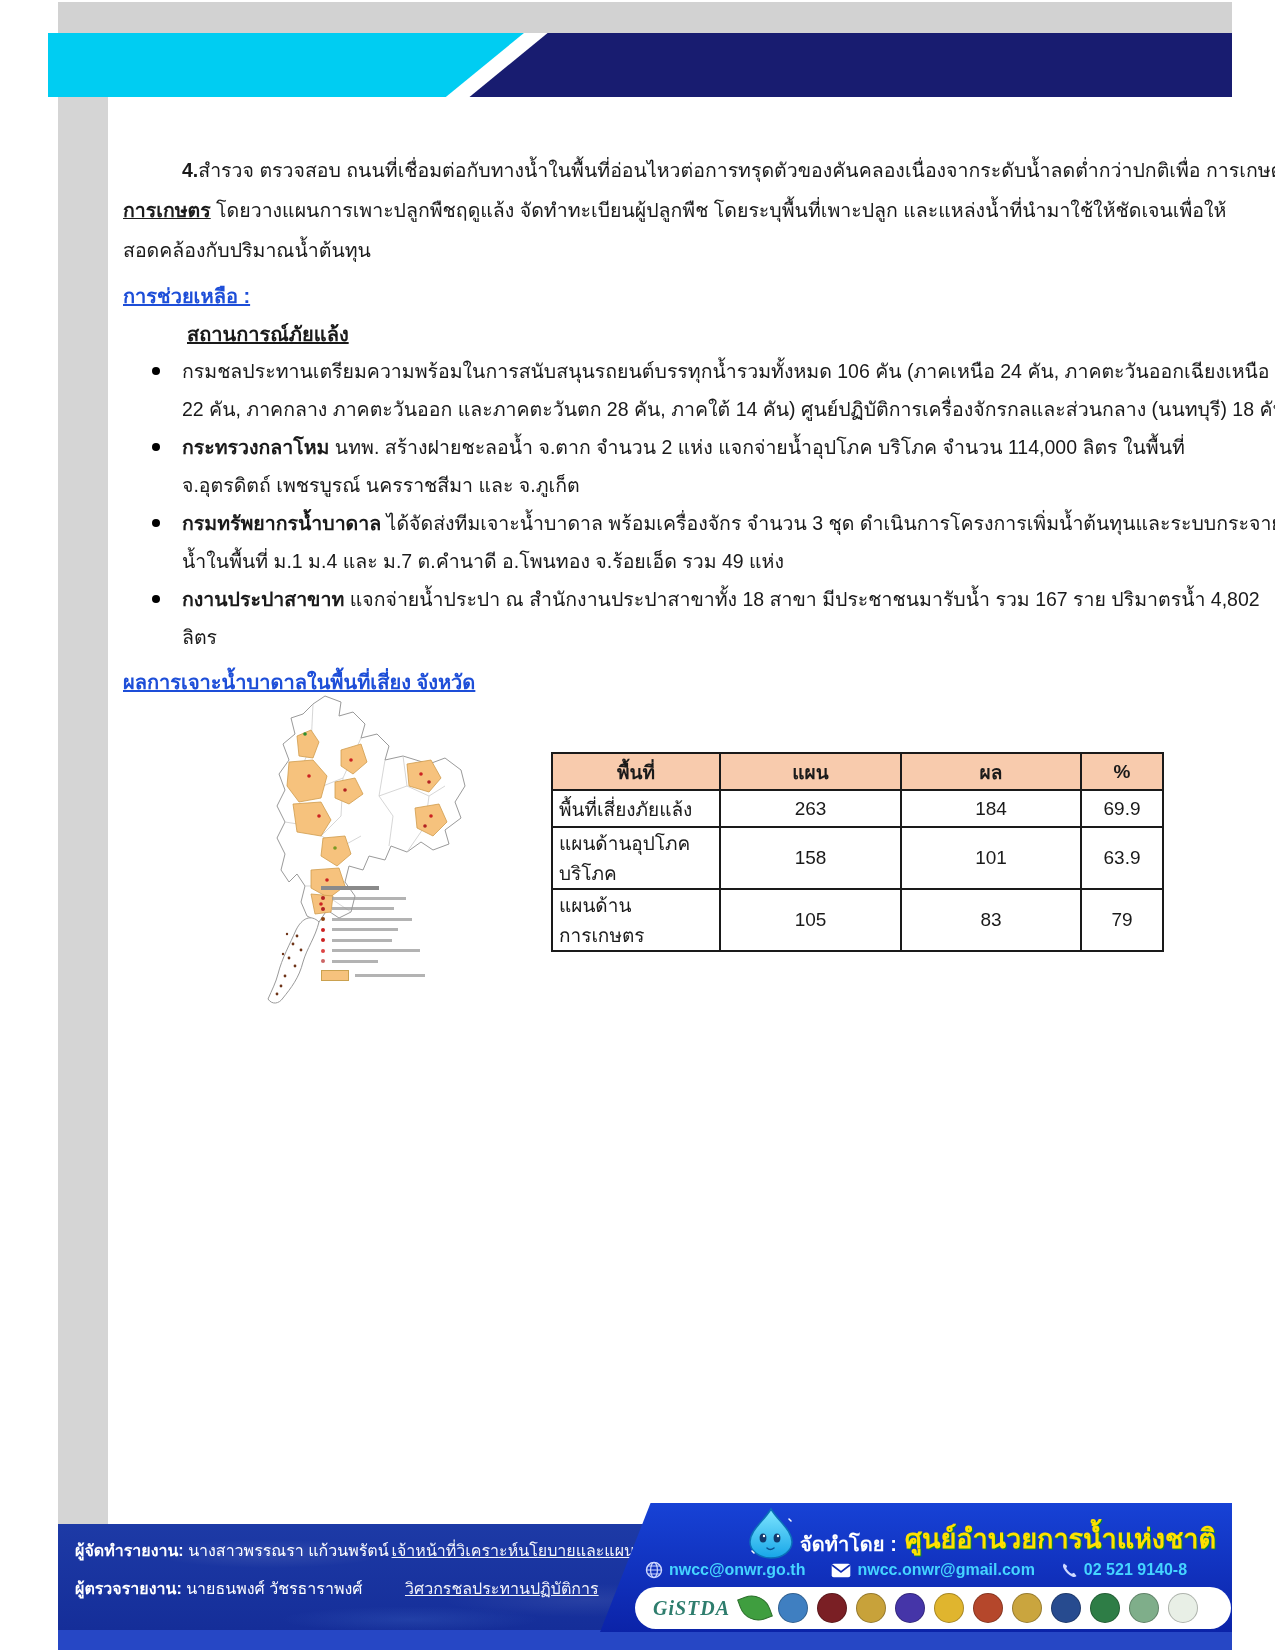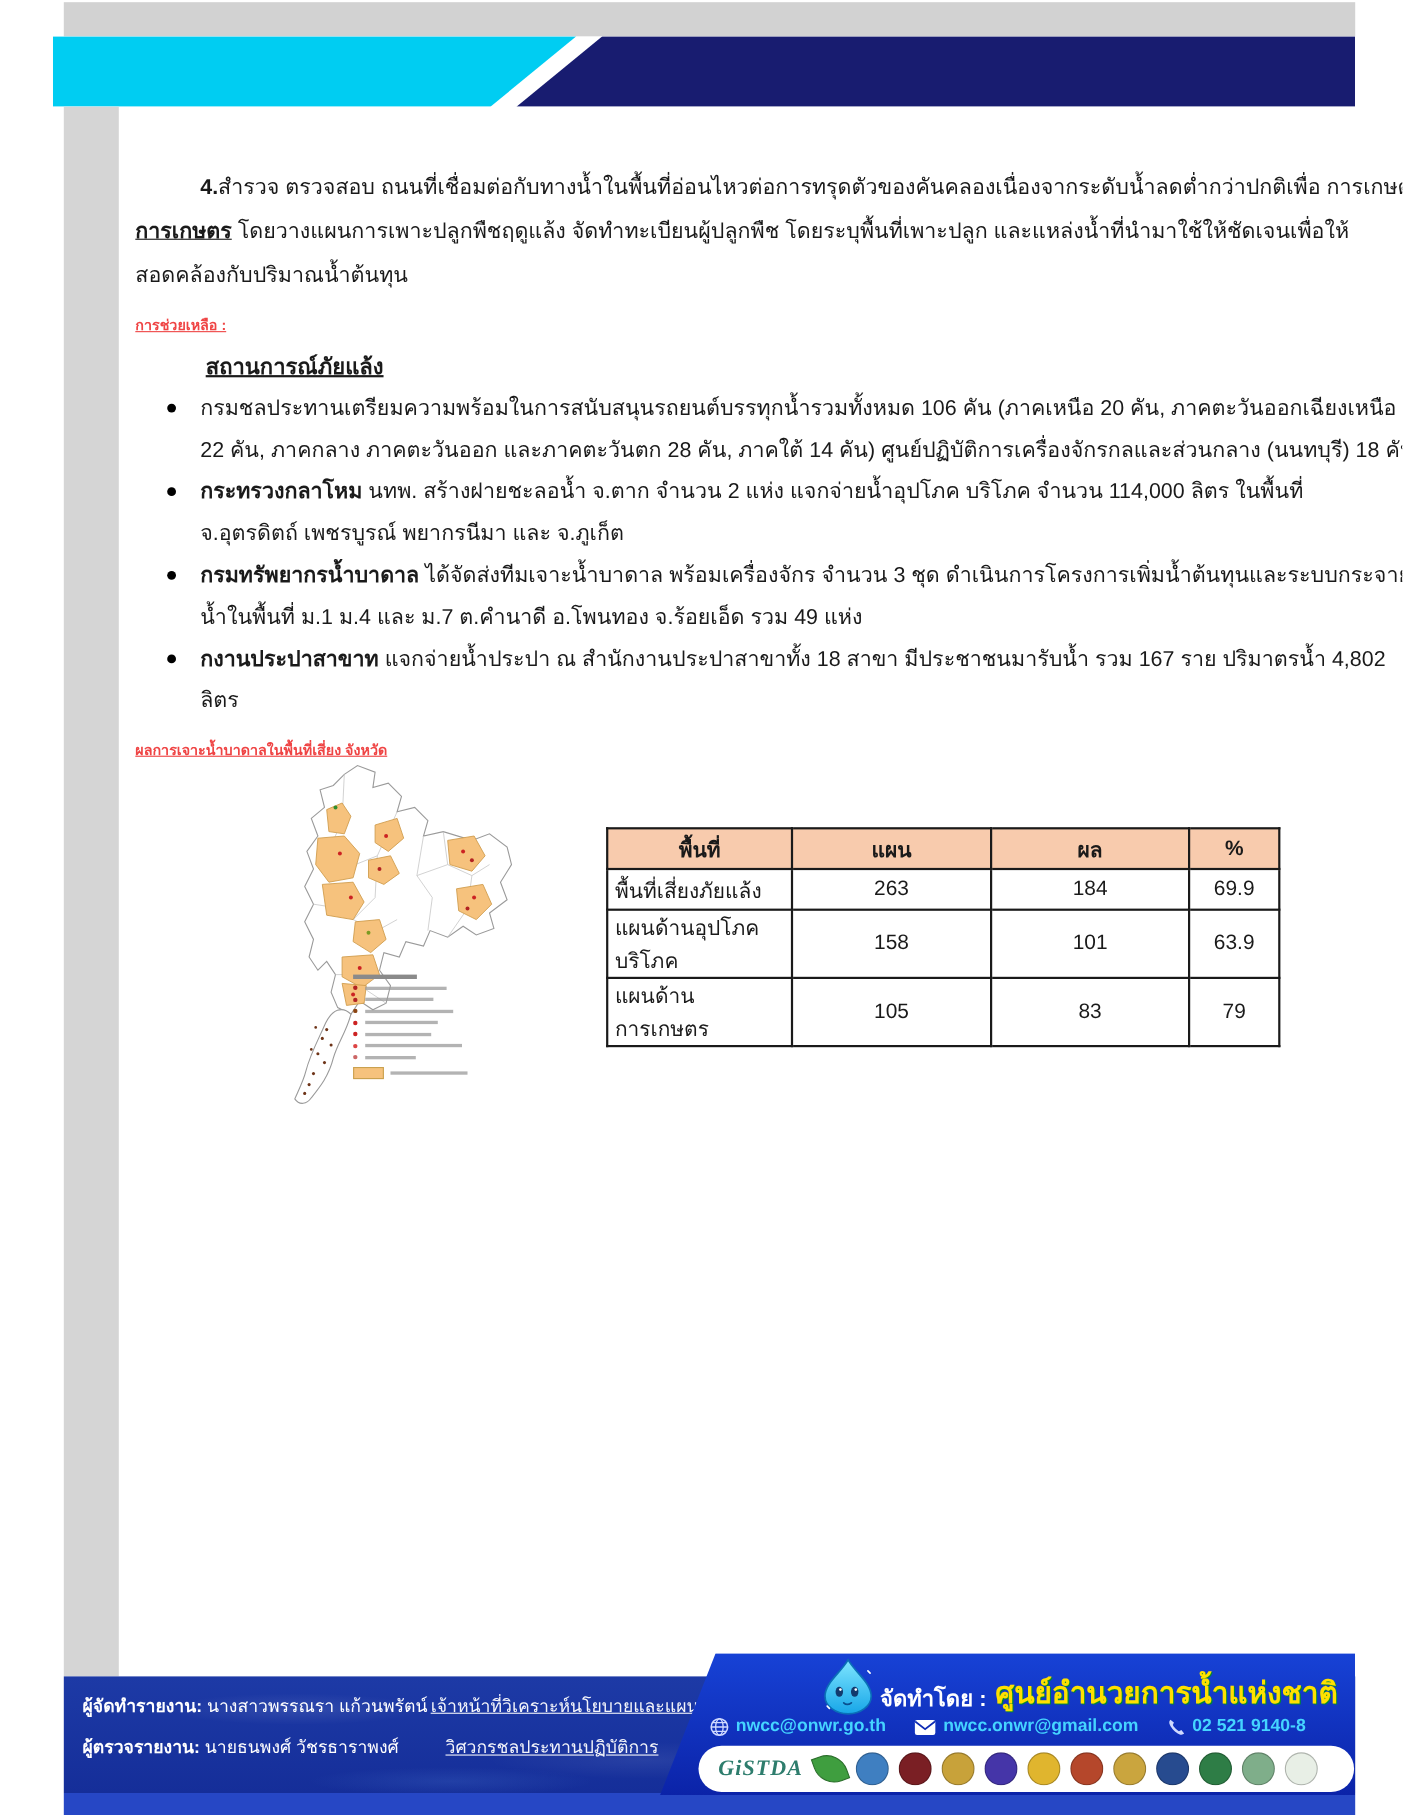--- a/index.html
+++ b/index.html
@@ -12,22 +12,22 @@
       clip-path:polygon(0 0,40.2% 0,33.6% 100%,0 100%);}
   .band .navy{position:absolute;inset:0;background:#181c70;
       clip-path:polygon(42.2% 0,100% 0,100% 100%,35.6% 100%);}
   .left-strip{position:absolute;left:58px;top:97px;width:50px;height:1427px;background:#d5d5d5;}
   
   .content{position:absolute;left:123px;top:150px;width:1040px;font-size:19.5px;line-height:38px;}
   .pline{height:40px;line-height:40px;white-space:nowrap;}
   .indent1{padding-left:59px;}
   .b{font-weight:bold;}
   .bu{font-weight:bold;text-decoration:underline;}
-  .h-blue{height:40px;line-height:40px;margin-top:6px;color:#ef4444;font-weight:bold;
-          text-decoration:underline;font-size:13px;}
+  .h-blue{height:40px;line-height:40px;margin-top:6px;color:#1d4ed8;font-weight:bold;
+          text-decoration:underline;font-size:20px;}
   .h-sub{height:36px;line-height:36px;padding-left:64px;font-weight:bold;
          text-decoration:underline;font-size:20px;}
   .bullet{position:relative;padding-left:59px;}
   .bullet .dot{position:absolute;left:29px;top:15px;width:8px;height:8px;border-radius:50%;
                background:#000;}
   .bl{height:38px;line-height:38px;white-space:nowrap;}
   
   .dtable{position:absolute;left:551px;top:752px;border-collapse:collapse;font-size:19px;}
   .dtable th,.dtable td{border:2px solid #1a1a1a;padding:0 6px;height:37px;box-sizing:border-box;}
   .dtable th{background:#f8cbad;font-weight:bold;text-align:center;margin-left:44px;}
@@ -89,27 +89,27 @@
   <div class="content">
     <div class="pline indent1"><span class="b">4.</span><span>สำรวจ ตรวจสอบ ถนนที่เชื่อมต่อกับทางน้ำในพื้นที่อ่อนไหวต่อการทรุดตัวของคันคลองเนื่องจากระดับน้ำลดต่ำกว่าปกติเพื่อ การเกษตร</span></div>
     <div class="pline"><span class="bu">การเกษตร</span><span> โดยวางแผนการเพาะปลูกพืชฤดูแล้ง จัดทำทะเบียนผู้ปลูกพืช โดยระบุพื้นที่เพาะปลูก และแหล่งน้ำที่นำมาใช้ให้ชัดเจนเพื่อให้</span></div>
     <div class="pline">สอดคล้องกับปริมาณน้ำต้นทุน</div>
 
     <div class="h-blue">การช่วยเหลือ :</div>
     <div class="h-sub">สถานการณ์ภัยแล้ง</div>
 
     <div class="bullet">
       <span class="dot"></span>
-      <div class="bl"><span class="b"></span><span>กรมชลประทานเตรียมความพร้อมในการสนับสนุนรถยนต์บรรทุกน้ำรวมทั้งหมด 106 คัน (ภาคเหนือ 20 คัน, ภาคตะวันออกเฉียงเหนือ</span></div>
+      <div class="bl"><span class="b"></span><span>กรมชลประทานเตรียมความพร้อมในการสนับสนุนรถยนต์บรรทุกน้ำรวมทั้งหมด 106 คัน (ภาคเหนือ 24 คัน, ภาคตะวันออกเฉียงเหนือ</span></div>
       <div class="bl">22 คัน, ภาคกลาง ภาคตะวันออก และภาคตะวันตก 28 คัน, ภาคใต้ 14 คัน) ศูนย์ปฏิบัติการเครื่องจักรกลและส่วนกลาง (นนทบุรี) 18 คัน</div>
     </div>
     <div class="bullet">
       <span class="dot"></span>
       <div class="bl"><span class="b">กระทรวงกลาโหม</span><span> นทพ. สร้างฝายชะลอน้ำ จ.ตาก จำนวน 2 แห่ง แจกจ่ายน้ำอุปโภค บริโภค จำนวน 114,000 ลิตร ในพื้นที่</span></div>
-      <div class="bl">จ.อุตรดิตถ์ เพชรบูรณ์ พยากรนีมา และ จ.ภูเก็ต</div>
+      <div class="bl">จ.อุตรดิตถ์ เพชรบูรณ์ นครราชสีมา และ จ.ภูเก็ต</div>
     </div>
     <div class="bullet">
       <span class="dot"></span>
       <div class="bl"><span class="b">กรมทรัพยากรน้ำบาดาล</span><span> ได้จัดส่งทีมเจาะน้ำบาดาล พร้อมเครื่องจักร จำนวน 3 ชุด ดำเนินการโครงการเพิ่มน้ำต้นทุนและระบบกระจาย</span></div>
       <div class="bl">น้ำในพื้นที่ ม.1 ม.4 และ ม.7 ต.คำนาดี อ.โพนทอง จ.ร้อยเอ็ด รวม 49 แห่ง</div>
     </div>
     <div class="bullet">
       <span class="dot"></span>
       <div class="bl"><span class="b">กงานประปาสาขาท</span><span> แจกจ่ายน้ำประปา ณ สำนักงานประปาสาขาทั้ง 18 สาขา มีประชาชนมารับน้ำ รวม 167 ราย ปริมาตรน้ำ 4,802</span></div>
       <div class="bl">ลิตร</div>

